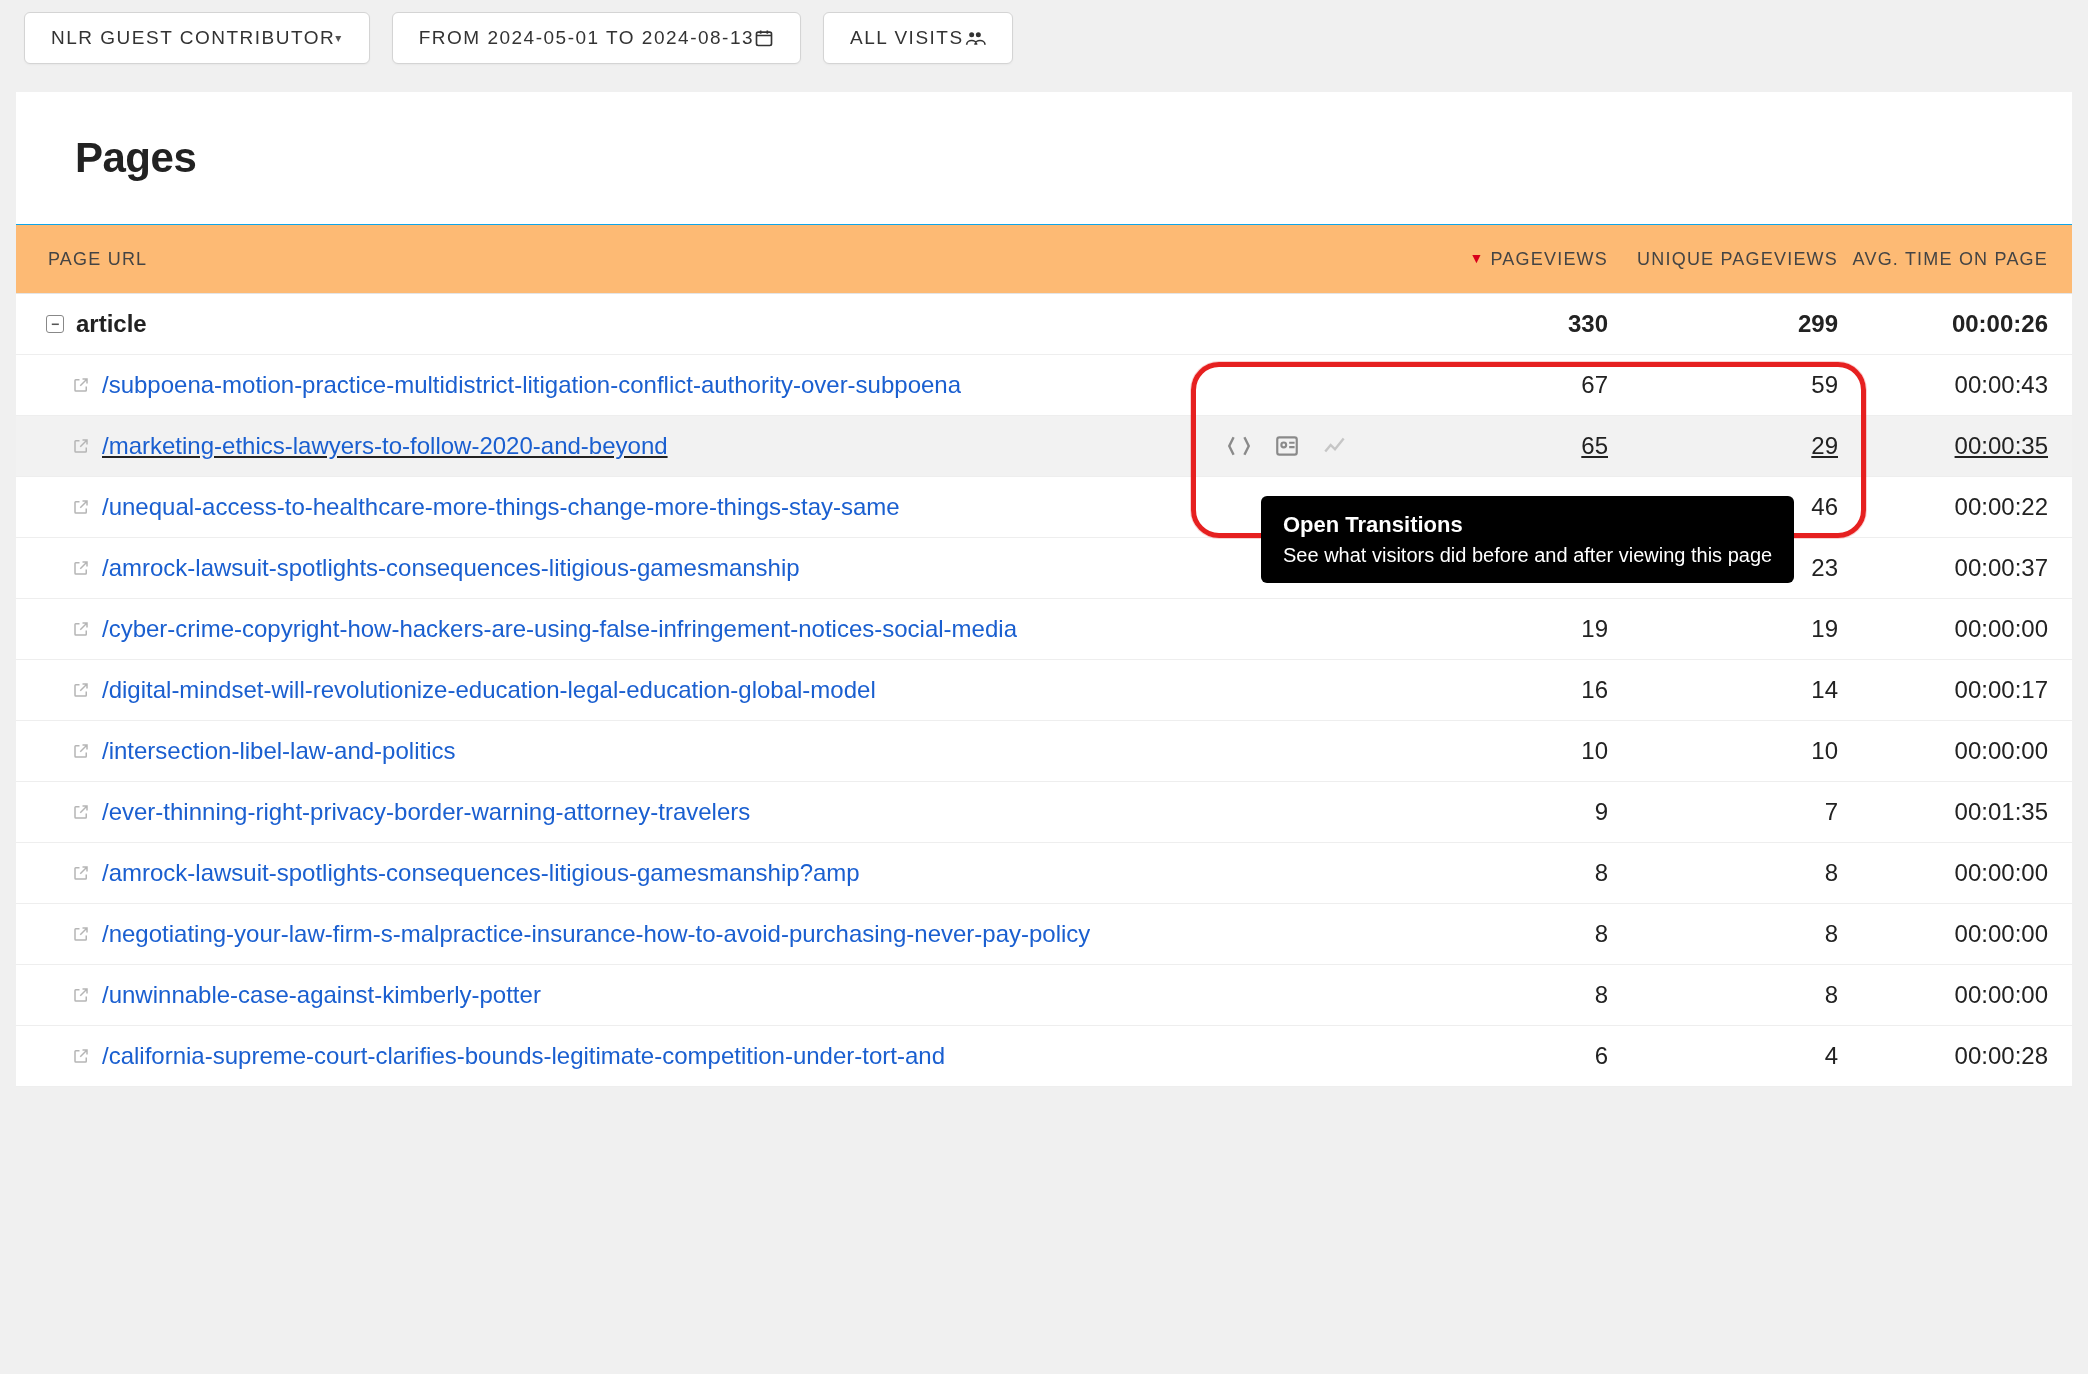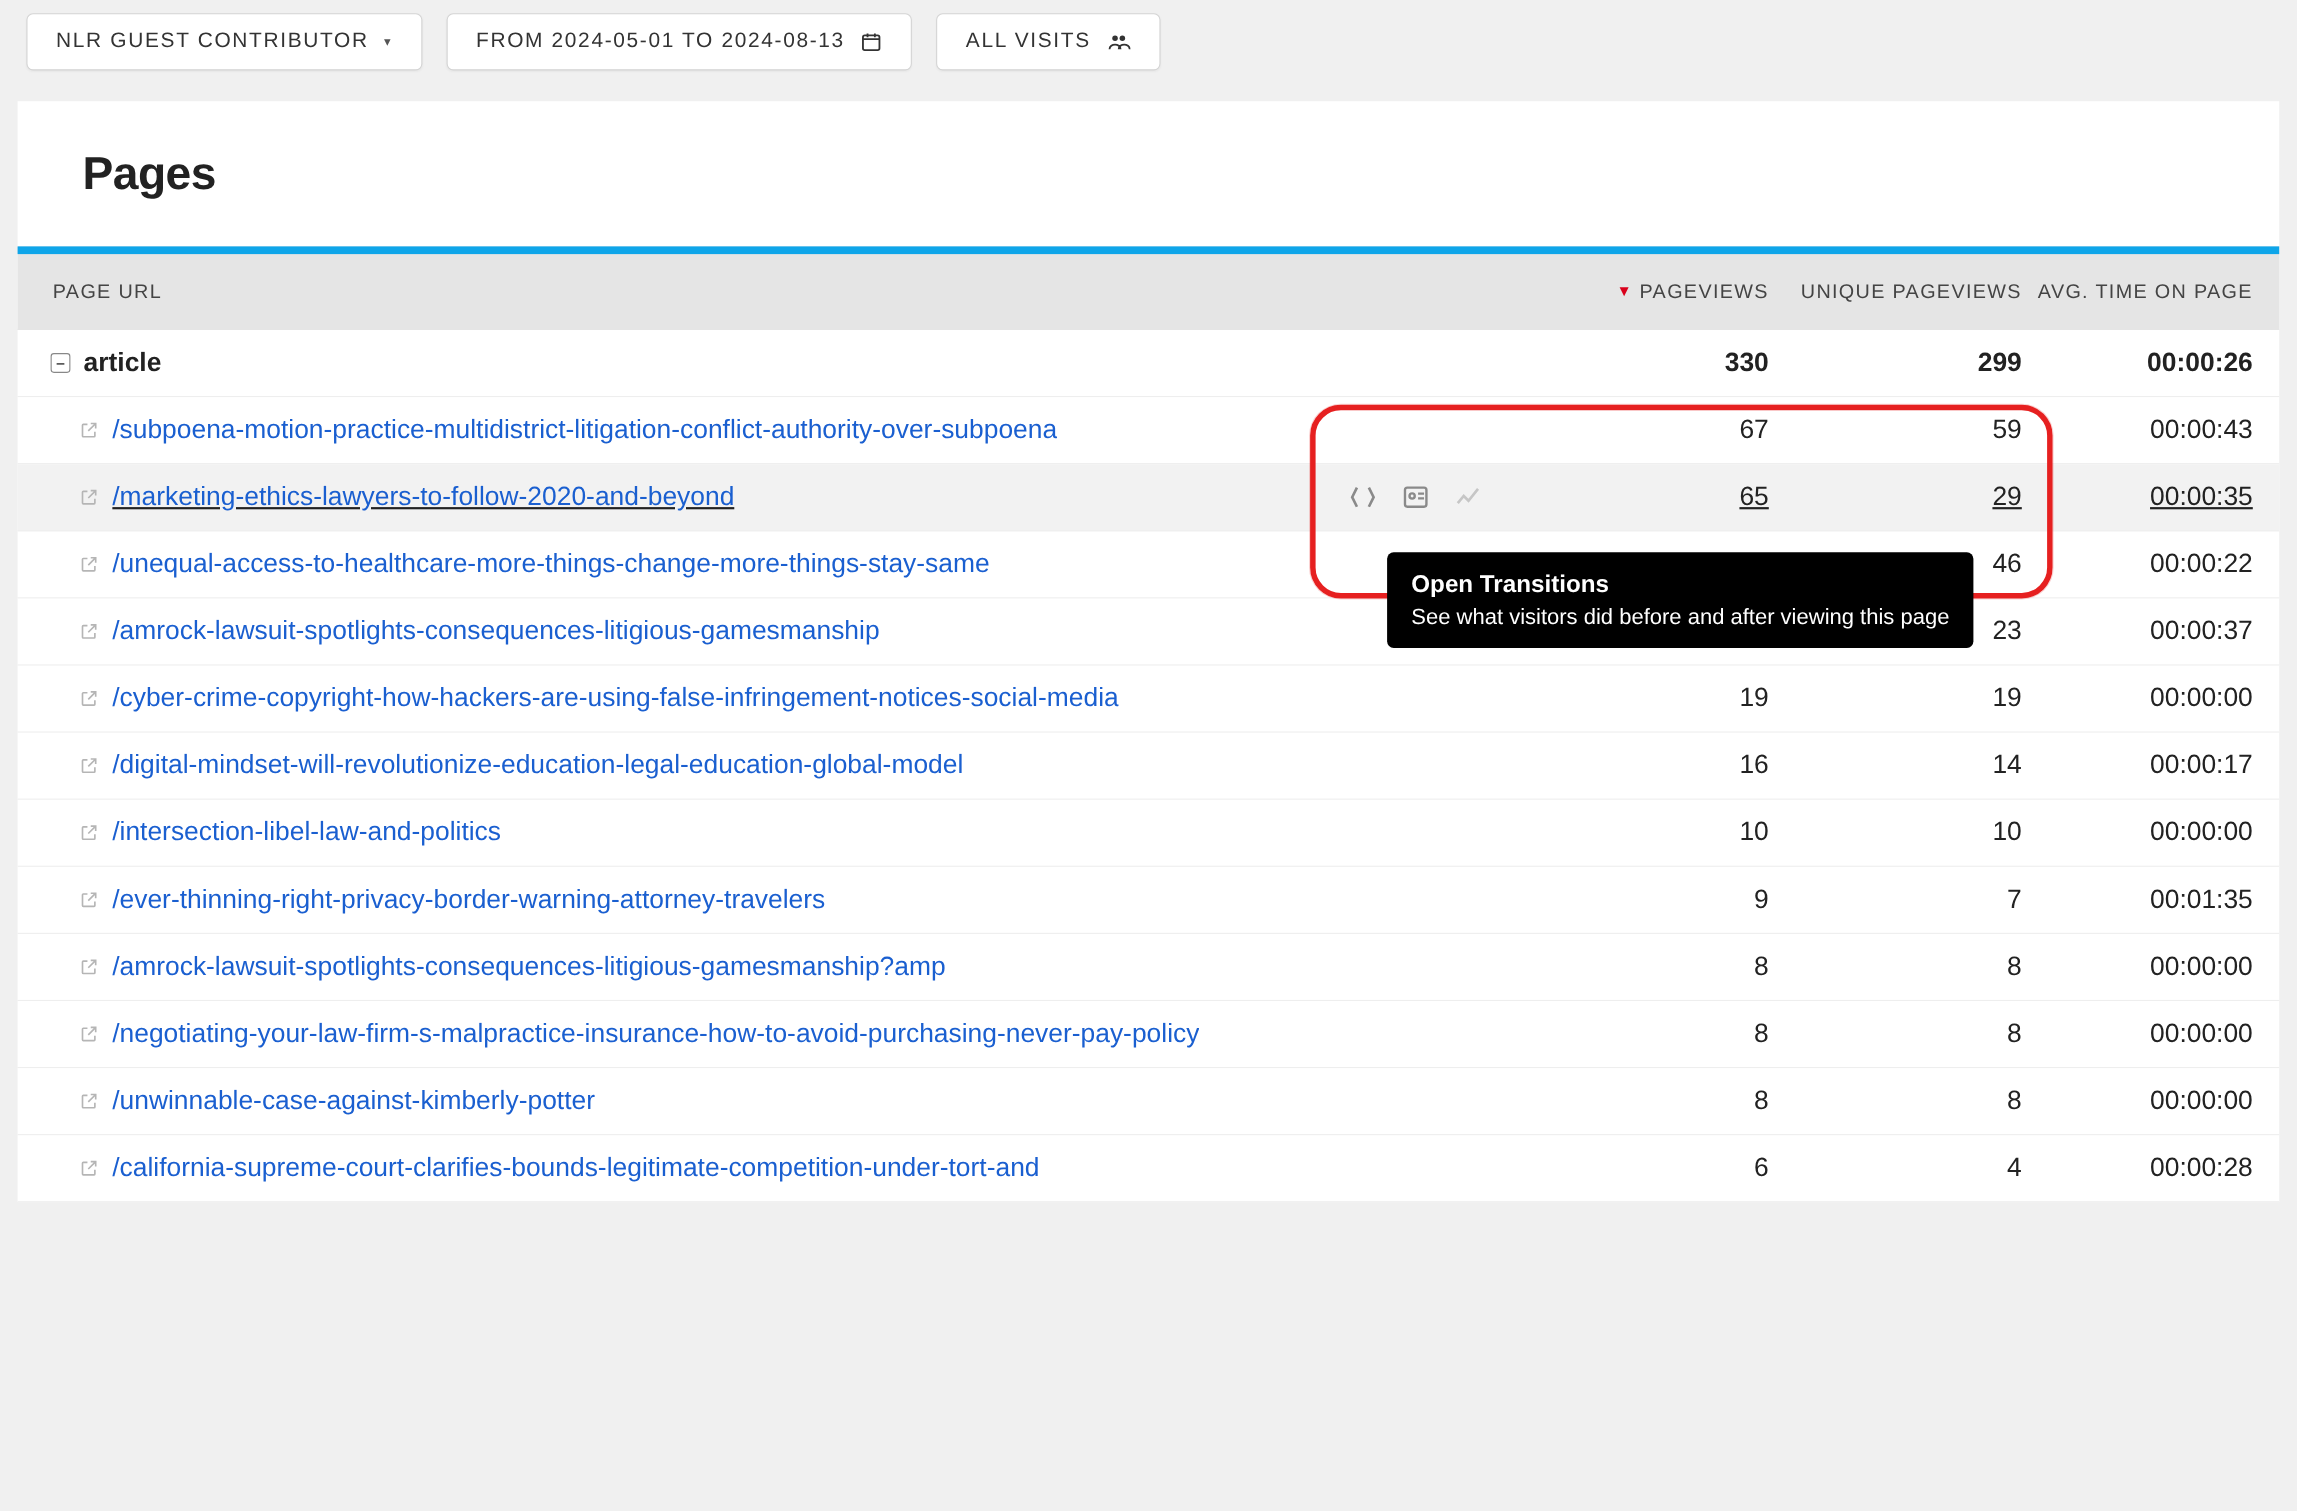--- a/index.html
+++ b/index.html
@@ -19,43 +19,42 @@
     background: #fff;
     border: 1px solid #d4d4d4;
     border-radius: 6px;
     padding: 14px 26px;
     font-size: 19px;
     letter-spacing: 1.5px;
     font-weight: 500;
     color: #333;
     display: flex;
     align-items: center;
-    gap: 14px;
     cursor: pointer;
     box-shadow: 0 1px 2px rgba(0,0,0,0.04);
   }
   .pill .caret { font-size: 12px; color:#555; }
   .panel {
     background: #fff;
     margin: 16px 16px 0 16px;
     padding-bottom: 0;
   }
   .panel-title {
     font-size: 42px;
     font-weight: 700;
     padding: 42px 32px 42px 32px;
     letter-spacing: -0.5px;
     margin-left: 27px;
   }
   .thead {
     display: grid;
     grid-template-columns: 1fr 230px 230px 210px;
     align-items: end;
-    background: #e5e5e5;
-    border-top: 7px solid #0ea5e9;
+    background: #fdba74;
+    border-top: 1px solid #0ea5e9;
     border-bottom: 1px solid #e5e5e5;
     padding: 22px 24px 22px 32px;
     font-size: 18px;
     letter-spacing: 1.2px;
     color: #444;
   }
   .thead .col { text-align: right; line-height: 1.35; }
   .thead .col.left { text-align: left; }
   .sort-caret {
     color: #d9001b;

